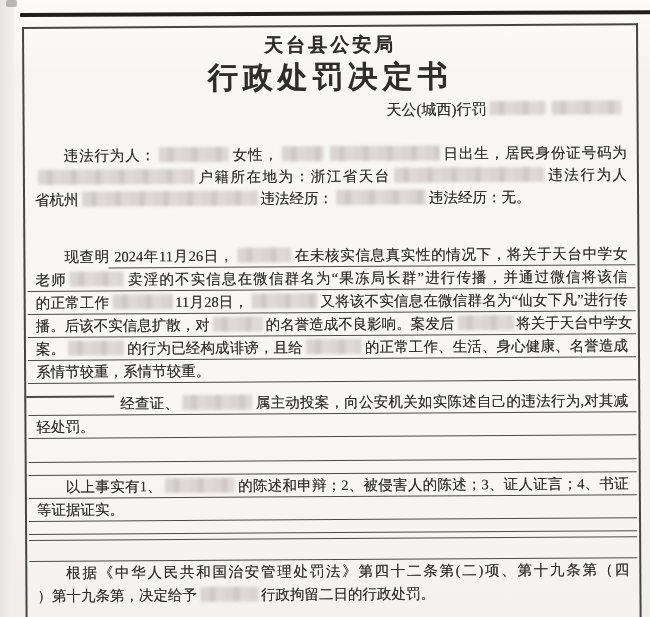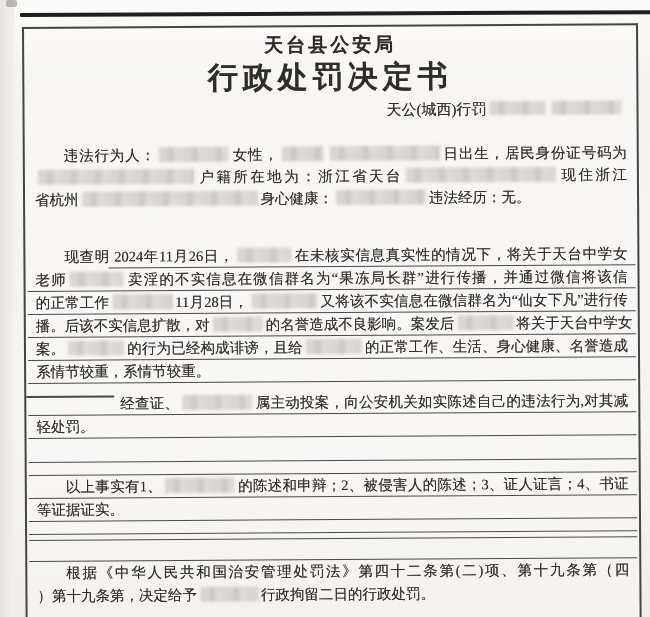--- a/index.html
+++ b/index.html
@@ -58,22 +58,22 @@
 
   <div class="document">
     <div class="content">
 
       <div class="agency">天台县公安局</div>
       <div class="title">行政处罚决定书</div>
       <div class="docnum"><span class="txt">天公(城西)行罚</span><span class="rd" style="width: 56px;"></span><span class="rd" style="width: 70px;"></span></div>
 
       <div class="para party">
         <div class="row idt just"><span class="txt">违法行为人：</span><span class="rd" style="width: 70px;"></span><span class="txt">女性，</span><span class="rd" style="width: 42px;"></span><span class="rd" style="width: 110px;"></span><span class="txt">日出生，居民身份证号码为</span></div>
-        <div class="row just"><span class="rd" style="width: 156px;"></span><span class="txt">户籍所在地为：浙江省天台</span><span class="rd" style="width: 150px;"></span><span class="txt">现住浙江</span></div>
-        <div class="row"><span class="txt">省杭州</span><span class="rd" style="width: 176px;"></span><span class="txt">身心健康：</span><span class="rd" style="width: 90px;"></span><span class="txt">违法经历：无。</span></div>
+        <div class="row just"><span class="rd" style="width: 156px;"></span><span class="txt">户籍所在地为：浙江省天台</span><span class="rd" style="width: 150px;"></span><span class="txt">违法行为人</span></div>
+        <div class="row"><span class="txt">省杭州</span><span class="rd" style="width: 176px;"></span><span class="txt">违法经历：</span><span class="rd" style="width: 90px;"></span><span class="txt">违法经历：无。</span></div>
       </div>
 
       <div class="para facts">
         <div class="row ruled pr idt just"><span class="txt">现查明 2024年11月26日，</span><span class="rd" style="width: 54px;"></span><span class="txt">在未核实信息真实性的情况下，将关于天台中学女</span></div>
         <div class="row ruled just"><span class="txt">老师</span><span class="rd" style="width: 54px;"></span><span class="txt">卖淫的不实信息在微信群名为“果冻局长群”进行传播，并通过微信将该信</span></div>
         <div class="row ruled just"><span class="txt">的正常工作</span><span class="rd" style="width: 60px;"></span><span class="txt">11月28日，</span><span class="rd" style="width: 66px;"></span><span class="txt">又将该不实信息在微信群名为“仙女下凡”进行传</span></div>
         <div class="row ruled just"><span class="txt">播。后该不实信息扩散，对</span><span class="rd" style="width: 50px;"></span><span class="txt">的名誉造成不良影响。案发后</span><span class="rd" style="width: 56px;"></span><span class="txt">将关于天台中学女</span></div>
         <div class="row ruled just"><span class="txt">案。</span><span class="rd" style="width: 56px;"></span><span class="txt">的行为已经构成诽谤，且给</span><span class="rd" style="width: 56px;"></span><span class="txt">的正常工作、生活、身心健康、名誉造成</span></div>
         <div class="row ruled"><span class="txt">系情节较重，系情节较重。</span></div>
       </div>

